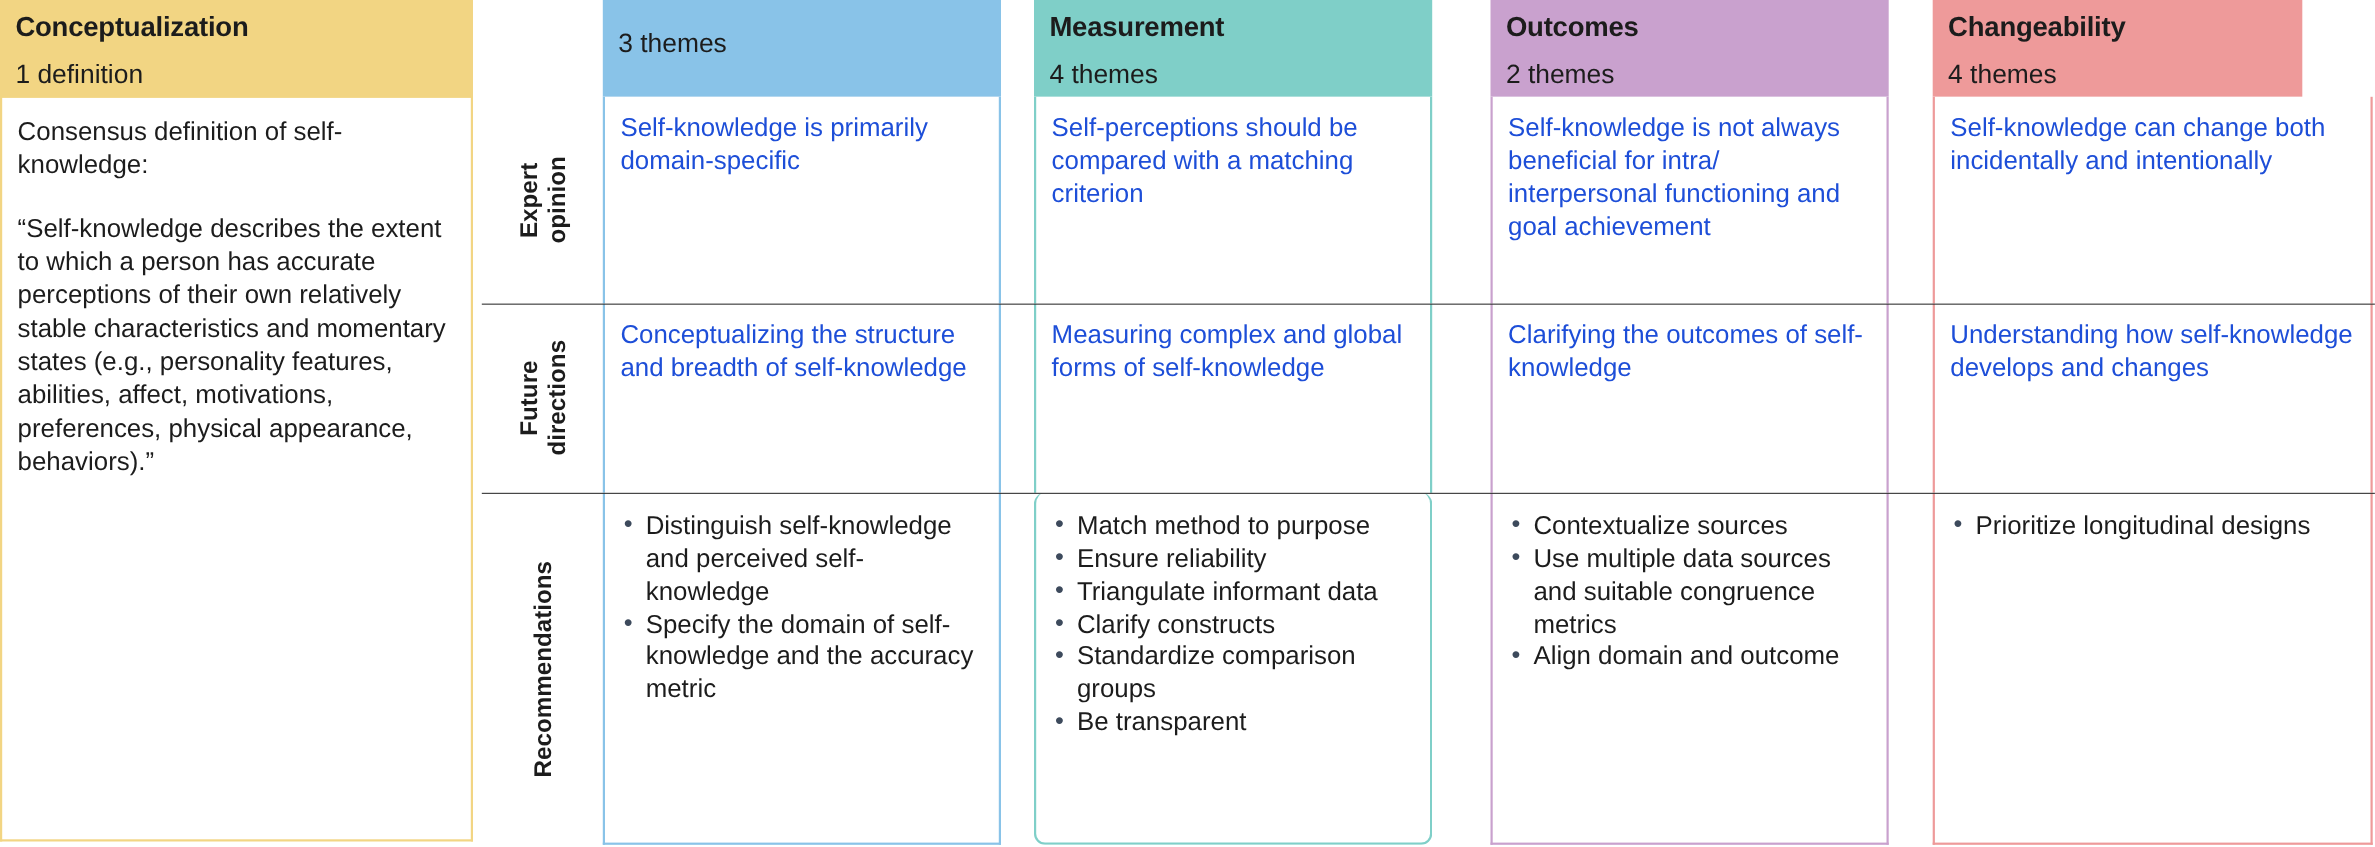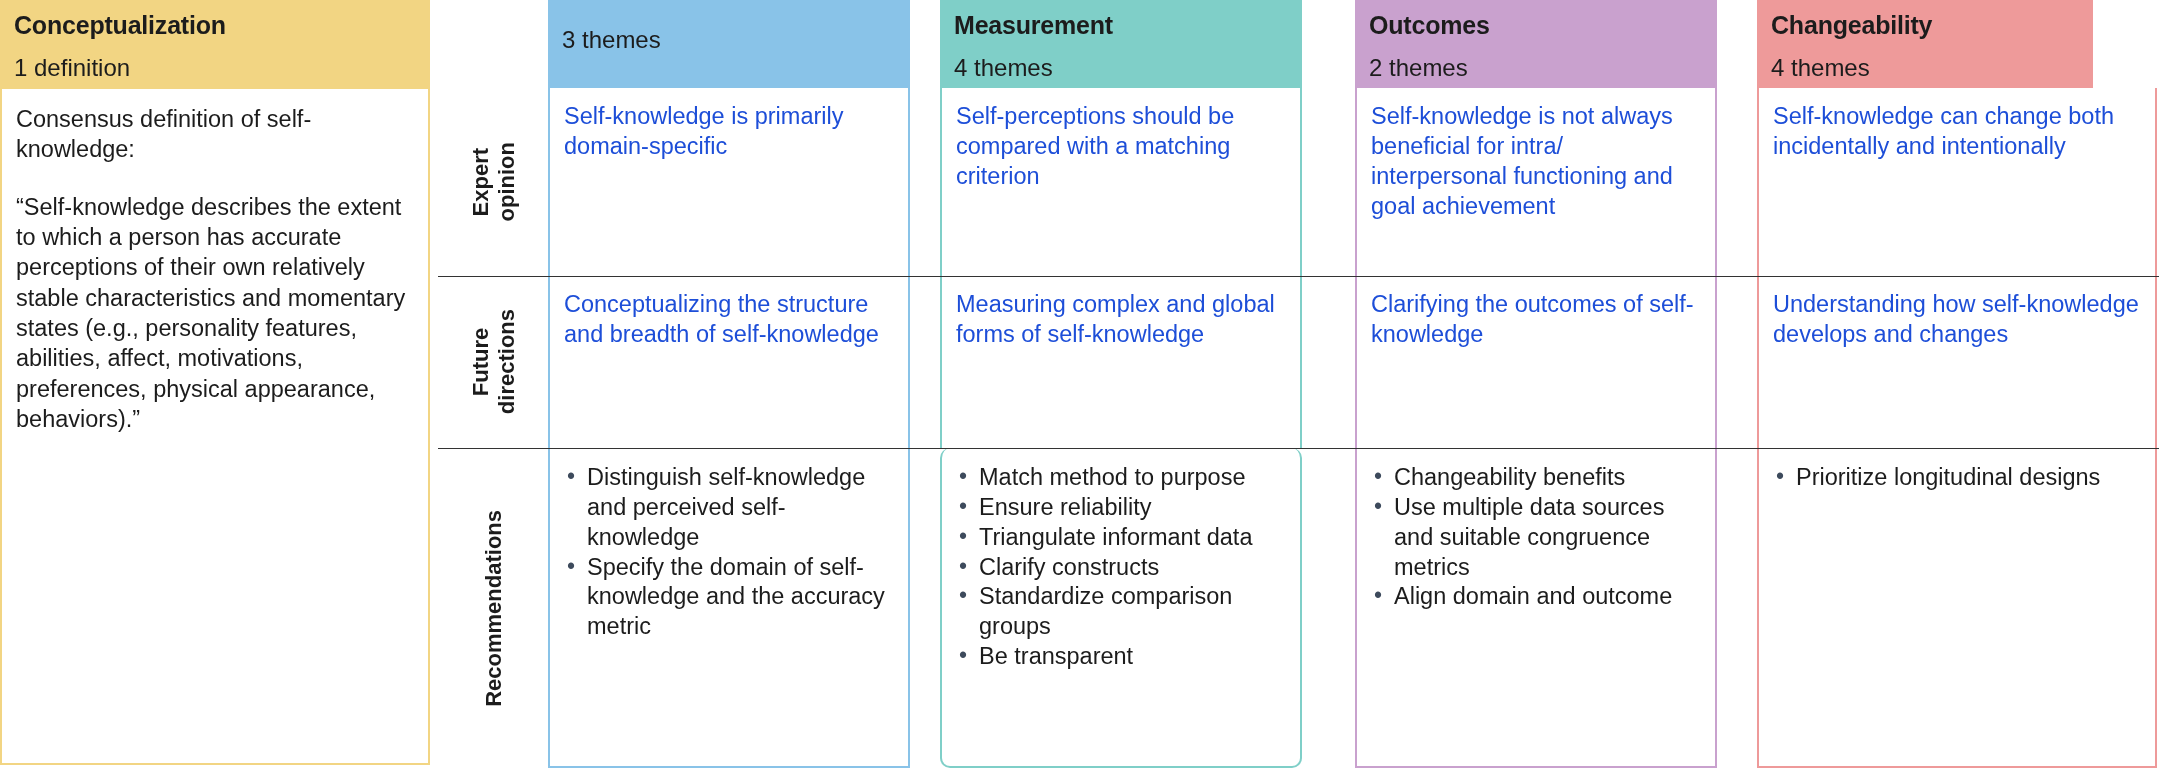--- a/index.html
+++ b/index.html
@@ -235,21 +235,21 @@
         <li>Match method to purpose</li>
         <li>Ensure reliability</li>
         <li>Triangulate informant data</li>
         <li>Clarify constructs</li>
         <li>Standardize comparison groups</li>
         <li>Be transparent</li>
       </ul>
   </div>
   <div class="cell" id="cell-2-2" style="left: 1355px; top: 448px; width: 362px; height: 320px; border-left: 2px solid rgb(201, 161, 206); border-right: 2px solid rgb(201, 161, 206); border-bottom: 2px solid rgb(201, 161, 206);">
     <ul class="bullets" id="bullets-2">
-        <li>Changeability benefits</li>
+        <li>Contextualize sources</li>
         <li>Use multiple data sources and suitable congruence metrics</li>
         <li>Align domain and outcome</li>
       </ul>
   </div>
   <div class="cell" id="cell-2-3" style="left: 1757px; top: 448px; width: 400px; height: 320px; border-left: 2px solid rgb(238, 154, 154); border-right: 2px solid rgb(238, 154, 154); border-bottom: 2px solid rgb(238, 154, 154);">
     <ul class="bullets" id="bullets-3">
         <li>Prioritize longitudinal designs</li>
       </ul>
   </div>
 

